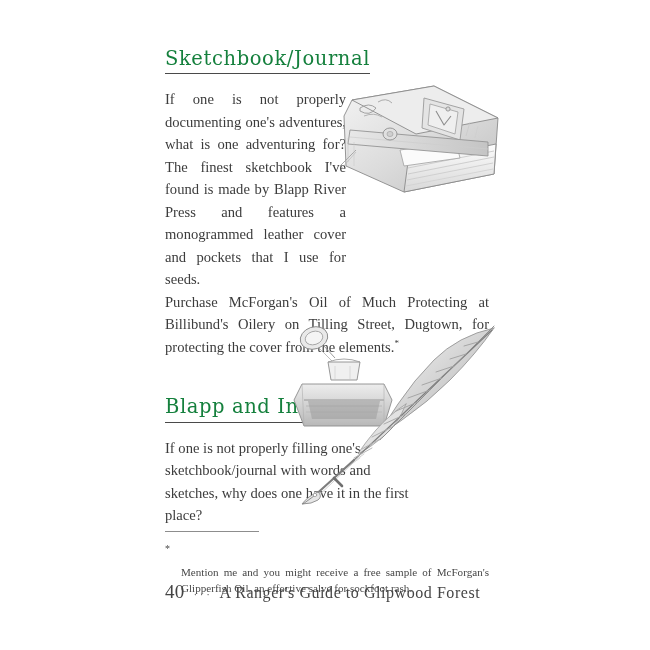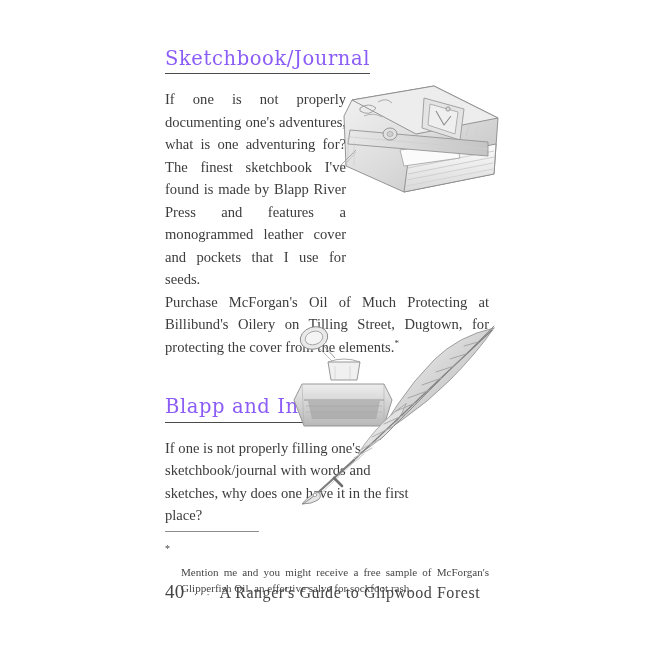--- a/index.html
+++ b/index.html
@@ -32,21 +32,21 @@
     top: 48px;
     width: 324px;
   }
 
   
   .section-heading {
     font-family: "DejaVu Serif", "Liberation Serif", serif;
     font-size: 19.5px;
     font-weight: 400;
     letter-spacing: 0.6px;
-    color: #8b5cf6;
+    color: #15803d;
     margin: 0;
     padding: 0 0 3px 0;
     display: inline-block;
     border-bottom: 1.3px solid #4a4a4a;
     line-height: 1.15;
   }
   .heading-wrap { margin: 0; padding: 0; }
 
   
   p.body {

